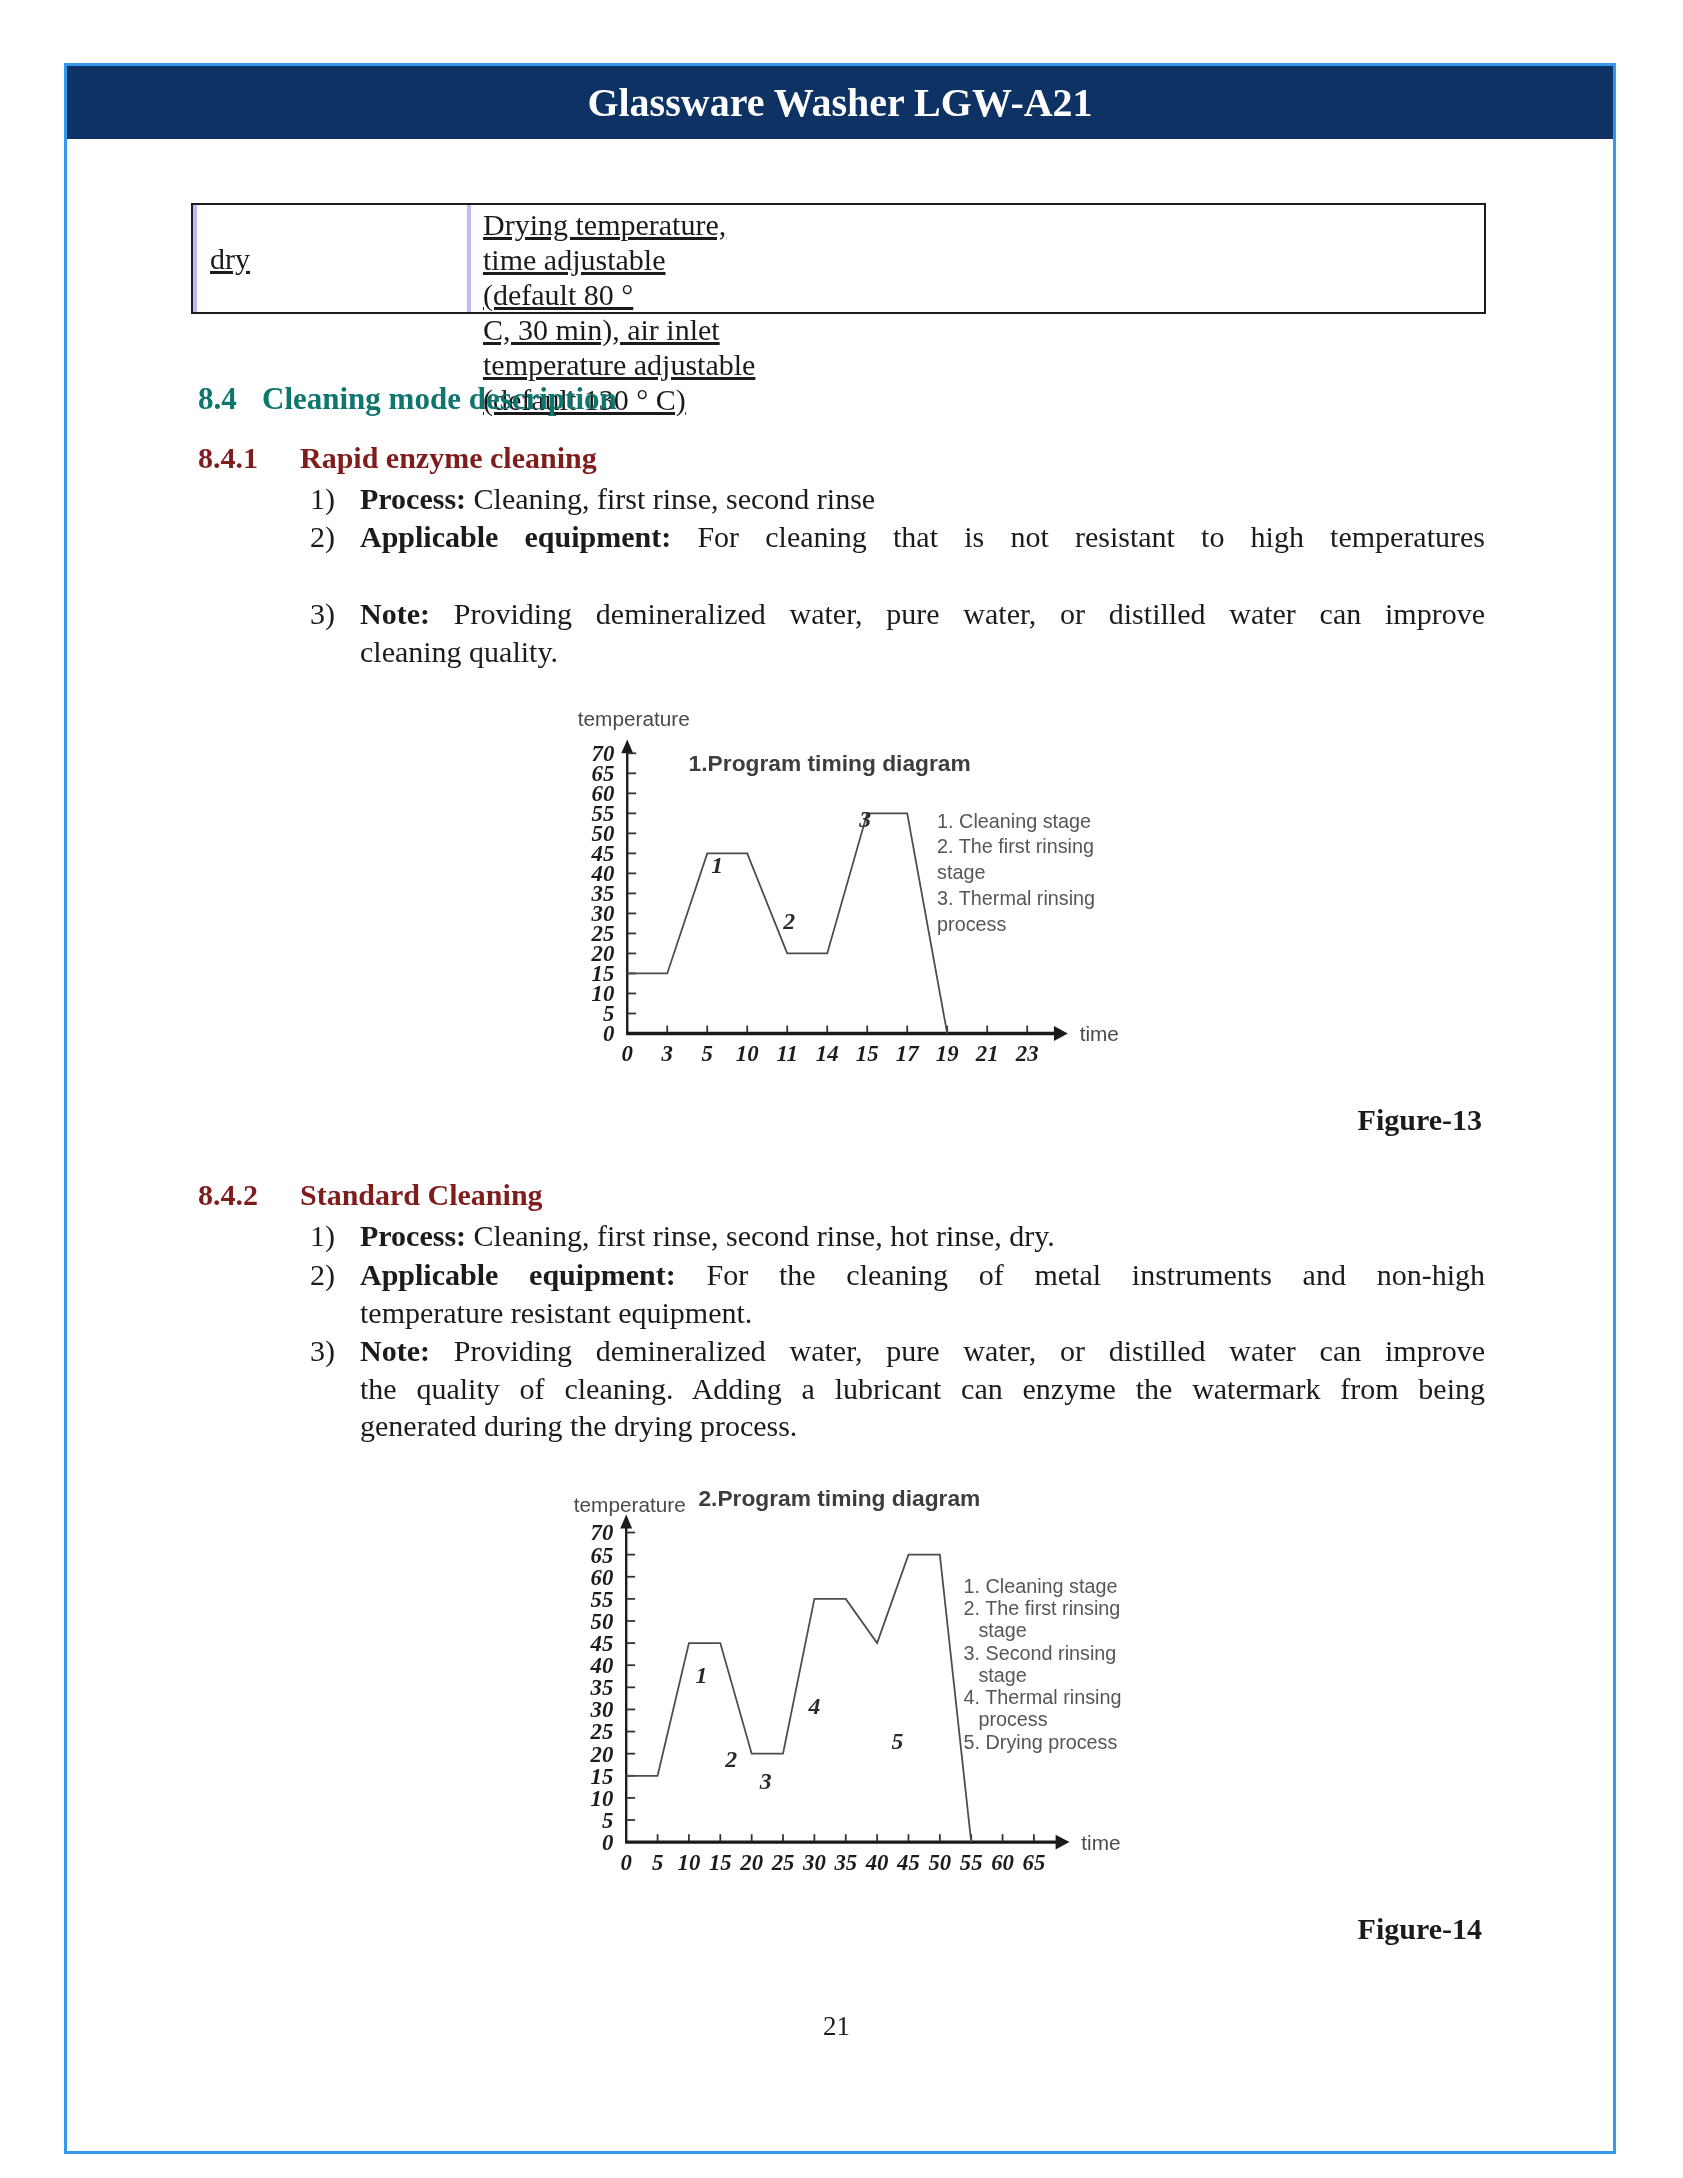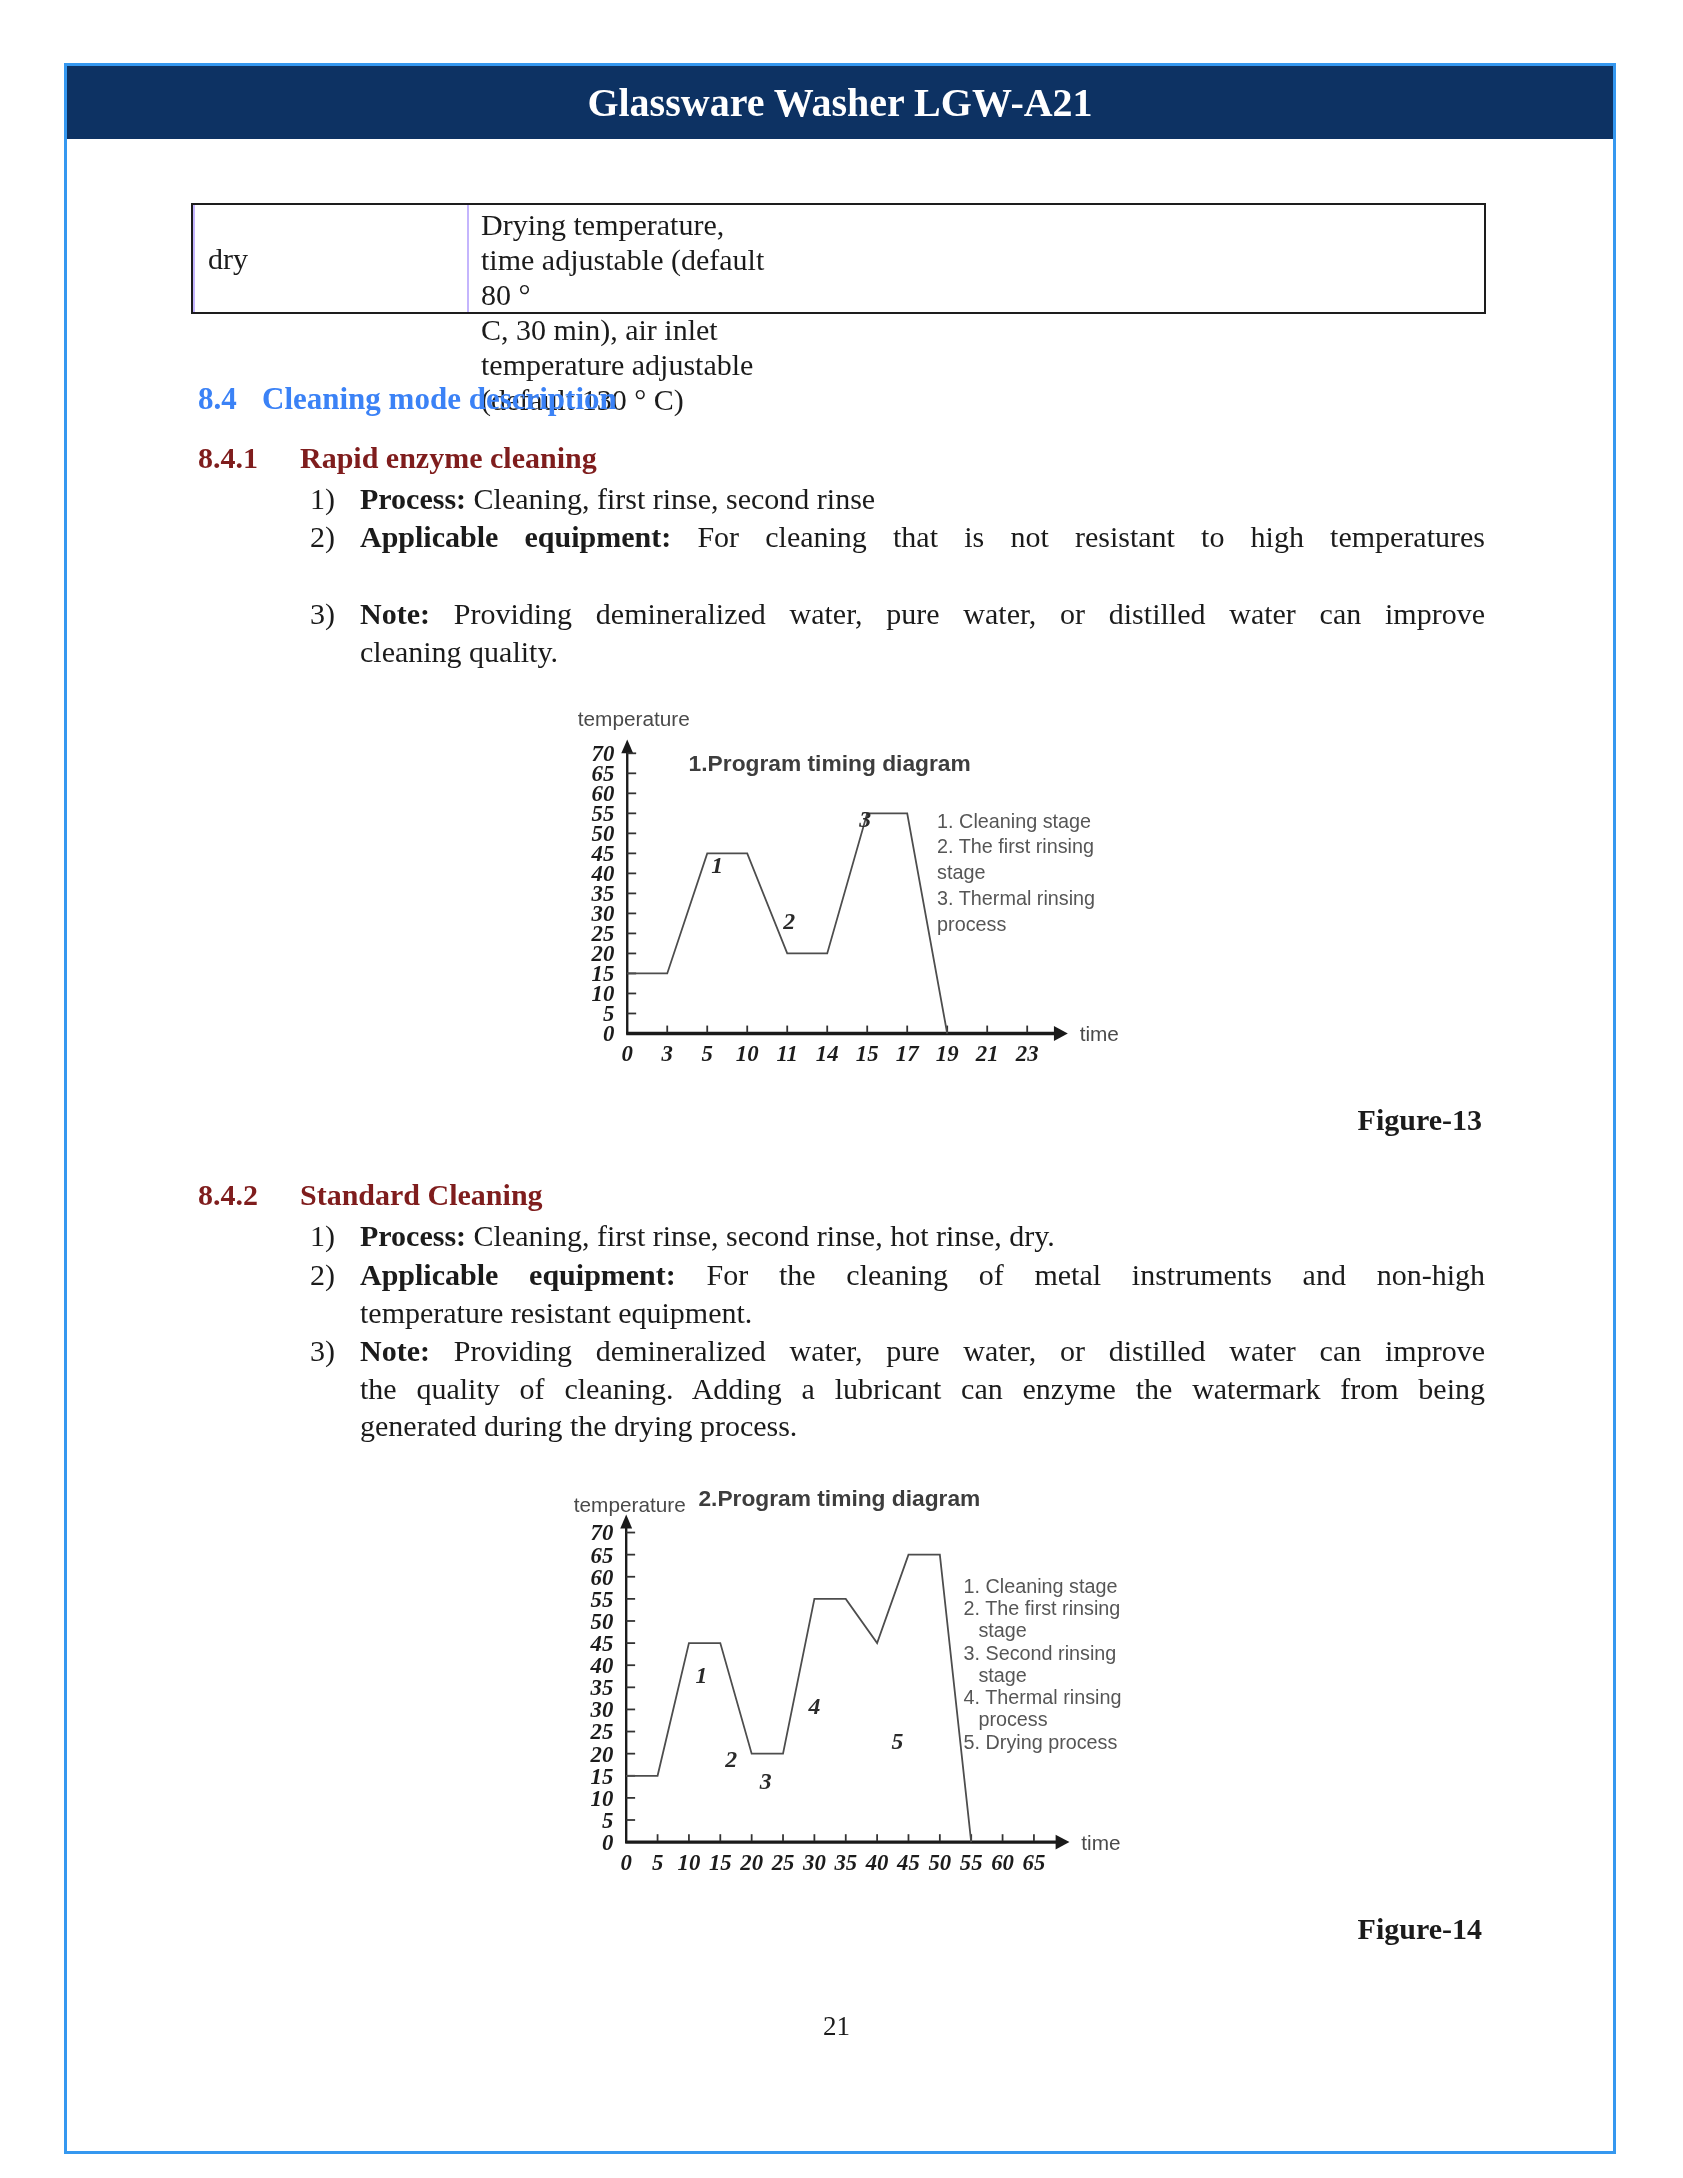--- a/index.html
+++ b/index.html
@@ -3,23 +3,23 @@
 <meta charset="utf-8">
 <style>
   html,body{margin:0;padding:0;background:#ffffff;}
   body{width:1683px;height:2178px;position:relative;font-family:"Liberation Serif",serif;color:#1b1b1b;}
   .page{position:absolute;left:64px;top:63px;width:1552px;height:2091px;border:3px solid #3598f0;box-sizing:border-box;background:#fff;}
   .topbar{position:absolute;left:0;top:0;width:100%;height:73px;background:#0d3263;}
   .topbar .title{display:block;text-align:center;line-height:73px;color:#ffffff;font-size:40px;font-weight:bold;letter-spacing:0px;}
   .tbl{position:absolute;left:124px;top:137px;display:grid;grid-template-columns:274px 308px 709px;border:2px solid #1d1d1d;box-sizing:border-box;}
   .tbl .cell{height:107px;box-sizing:border-box;font-size:30px;}
   .tbl .c1,.tbl .c2{display:flex;align-items:center;padding-left:13px;}
-  .tbl .c2,.tbl .c3{border-left:2px solid #c4b5fd;}
+  .tbl .c2,.tbl .c3{border-left:4px solid #c4b5fd;text-decoration:underline;}
   .tbl .c3{padding:2px 10px 0 12px;line-height:35px;}
-  .h2{position:absolute;left:131px;display:flex;font-weight:bold;font-size:31px;color:#3b82f6;line-height:36px;}
+  .h2{position:absolute;left:131px;display:flex;font-weight:bold;font-size:31px;color:#0f766e;line-height:36px;}
   .h2 .hnum{width:64px;}
   .h3{position:absolute;left:131px;display:flex;font-weight:bold;font-size:30px;color:#7f1d1d;line-height:38px;}
   .h3 .hnum{width:102px;}
   .li{position:absolute;left:243px;width:1175px;height:39px;line-height:39px;font-size:30px;}
   .li .linum{position:absolute;left:0;top:0;}
   .li .litxt{display:block;margin-left:50px;}
   .li.just .litxt{text-align:justify;text-align-last:justify;}
   .caption{position:absolute;left:124px;width:1291px;text-align:right;font-weight:bold;font-size:30px;line-height:38px;}
   .pagenum{position:absolute;left:124px;width:1291px;text-align:center;font-size:27px;line-height:34px;}
   svg{position:absolute;overflow:visible;}

